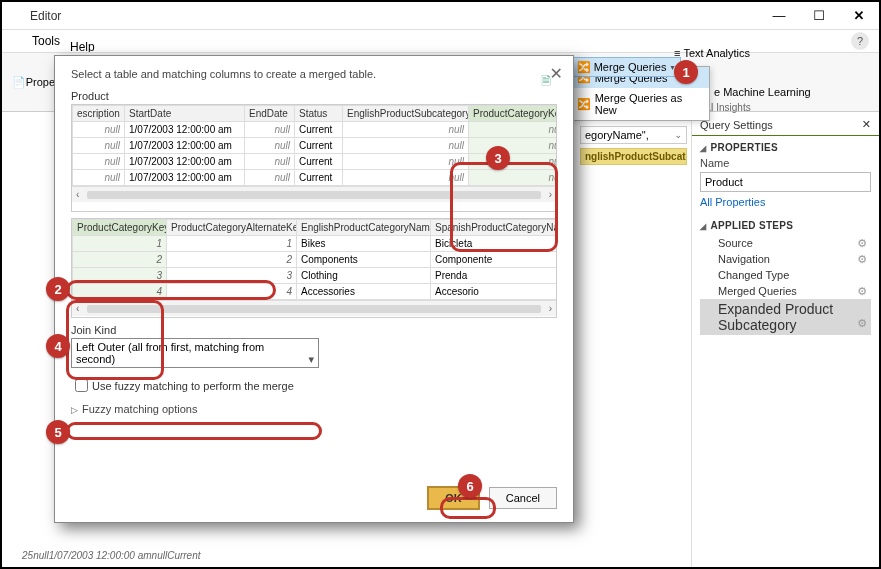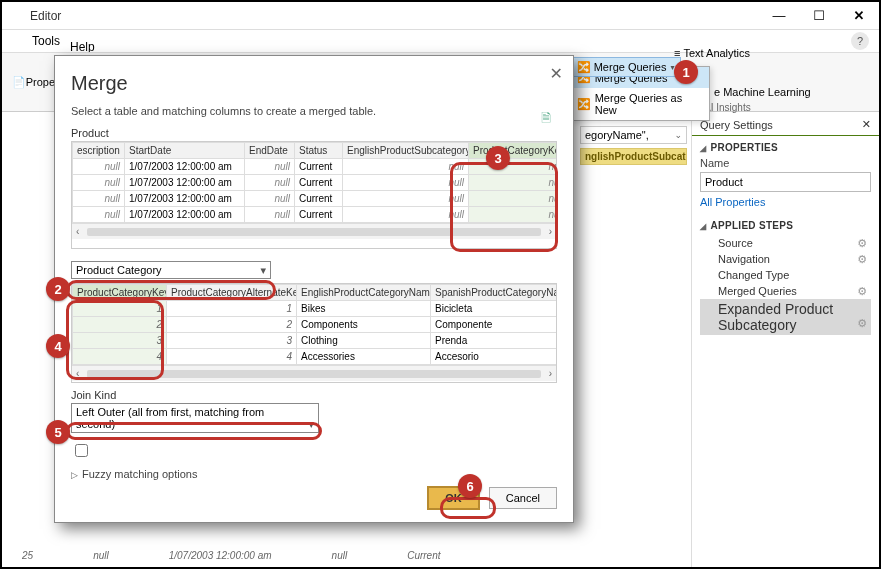--- a/index.html
+++ b/index.html
@@ -82,21 +82,21 @@
 
   .dlg-btns { position: absolute; bottom: 12px; right: 16px; font-size: 11px; }
   .dlg-btns button { border: 1px solid #aaa; background: #f7f7f7; padding: 4px 16px; margin-left: 6px; cursor: pointer; font-size: 11px; }
   .dlg-btns .ok { background: #e9b94c; border: 2px solid #b78a2f; font-weight: bold; color: #333; text-align: center; }
 
   
   .ann-circle { position: absolute; width: 24px; height: 24px; border-radius: 50%; background: #c0322b; color: #fff; font-size: 13px; font-weight: bold; display: flex; align-items: center; justify-content: center; z-index: 100; box-shadow: 0 1px 2px rgba(0,0,0,.3); }
   .ann-box { position: absolute; border: 3px solid #c0322b; border-radius: 10px; z-index: 99; pointer-events: none; }
   .new-qicon { position: absolute; right: 6px; top: -18px; font-size: 12px; color: #5a8; }
 
-  .bottom-row { position: absolute; bottom: 6px; left: 20px; right: 200px; font-size: 10px; color: #666; display: flex; gap: 60px; align-items: center; font-style: italic;}
+  .bottom-row { position: absolute; bottom: 6px; left: 20px; right: 200px; font-size: 10px; color: #666; display: flex; align-items: center; font-style: italic;}
 </style>
 </head>
 <body>
 
 <div class="titlebar">
   <span class="title">Editor</span>
   <div class="ctrls">
     <div>—</div>
     <div>☐</div>
     <div>✕</div>
@@ -194,21 +194,20 @@
 <div class="bottom-row">
   <span>25</span>
   <span>null</span>
   <span>1/07/2003 12:00:00 am</span>
   <span>null</span>
   <span>Current</span>
 </div>
 
 <div class="dialog">
   <div class="close">✕</div>
-  <h1>Merge</h1>
   <div class="desc">Select a table and matching columns to create a merged table.</div>
 
   <div style="position:relative">
     <div class="tname">Product</div>
     <span class="new-qicon">🗎</span>
   </div>
   <div class="grid-wrap" style="height:108px;overflow:hidden">
     <table class="grid">
       <colgroup>
           <col style="width:52px">
@@ -261,21 +260,20 @@
           </tr>
     </tbody>
       </table>
     <div class="scrollbar">
         <span>‹</span>
         <div class="thumb"></div>
         <span>›</span>
       </div>
   </div>
 
-  <div class="table-select">Product Category</div>
 
   <div class="grid-wrap" style="height:100px;overflow:hidden">
     <table class="grid">
       <colgroup>
           <col style="width:94px">
           <col style="width:130px">
           <col style="width:134px">
           <col style="width:128px">
         </colgroup>
       <tbody>
@@ -316,20 +314,21 @@
         <div class="thumb"></div>
         <span>›</span>
       </div>
   </div>
 
   <div class="jk-lbl">Join Kind</div>
   <div class="jk-sel">Left Outer (all from first, matching from second)</div>
 
   <label class="chk">
     <input type="checkbox" style="">
+    <span>Use fuzzy matching to perform the merge</span>
   </label>
   <div class="exp">Fuzzy matching options</div>
 
   <div class="dlg-btns">
     <button class="ok">OK</button>
     <button>Cancel</button>
   </div>
 </div>
 
 <div class="ann-circle" style="top:58px;left:672px">1</div>

